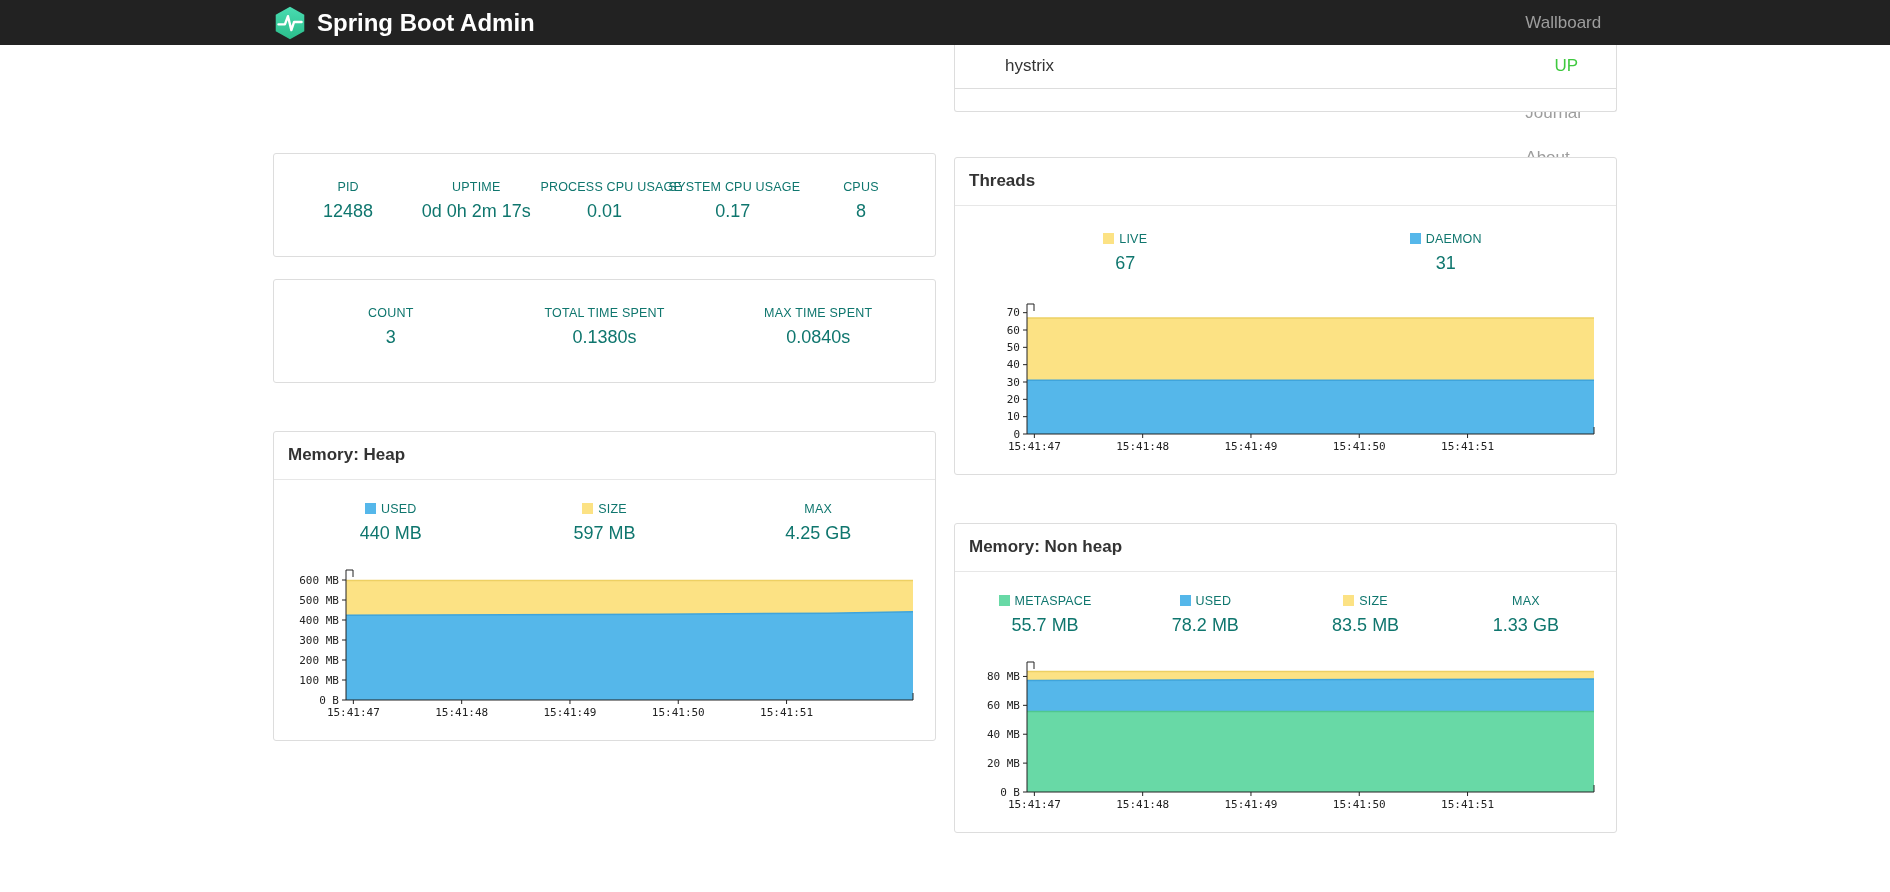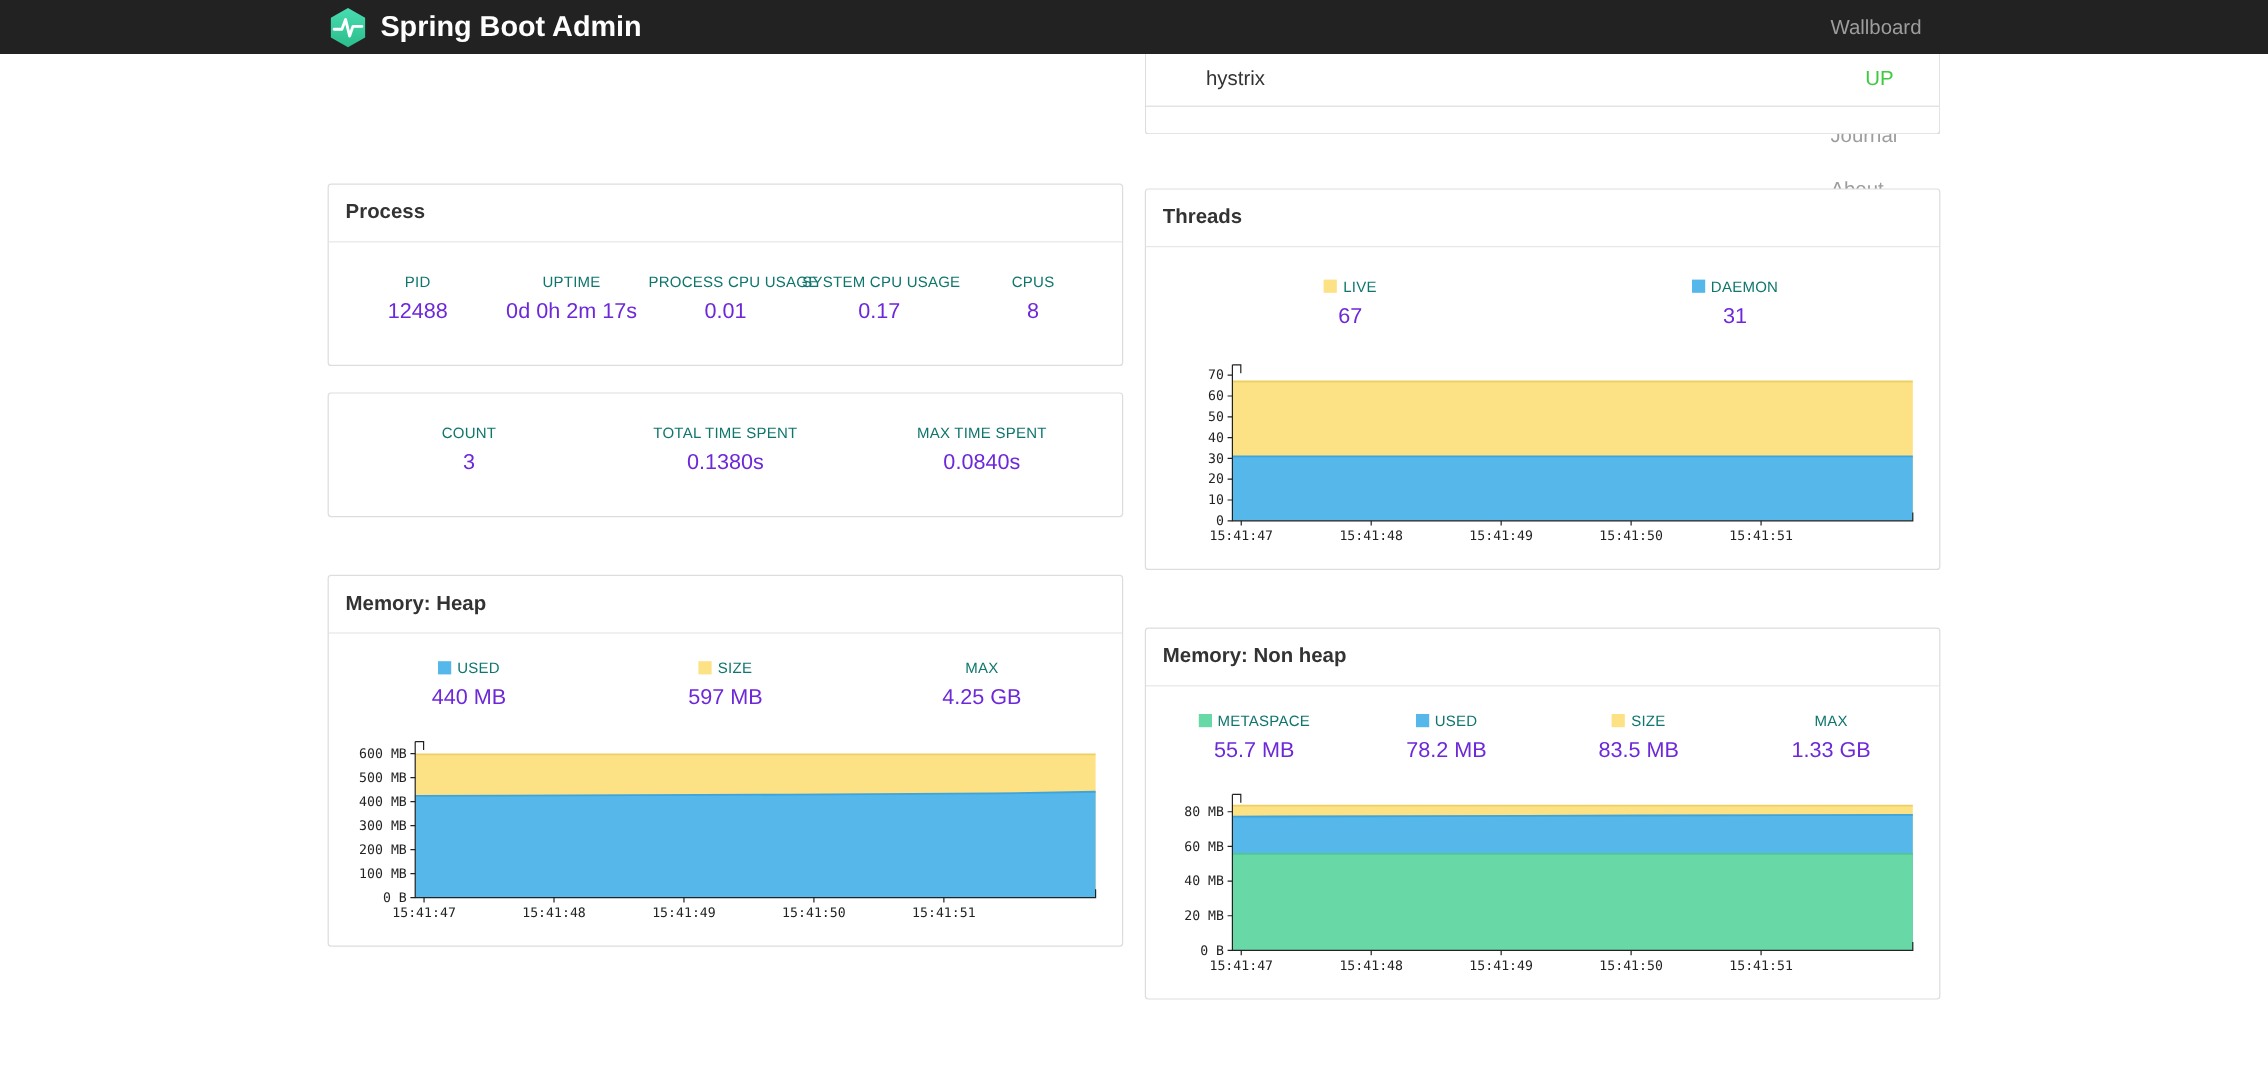--- a/index.html
+++ b/index.html
@@ -79,21 +79,21 @@
   .stats { display:flex; padding:26px 10px 34px; }
   .stats.legend { padding:26px 10px 18px; }
   .stats.legend-mem { padding:22px 10px 14px; }
   .stat { flex:1; text-align:center; min-width:0; }
   .stat-label {
     font-size:12.5px;
     color:#0f766e;
     letter-spacing:.2px;
     white-space:nowrap;
   }
-  .stat-value { font-size:18px; margin-top:7px; color:#6d28d9; }
+  .stat-value { font-size:18px; margin-top:7px; color:#0f766e; }
   .sq {
     display:inline-block;
     width:11px; height:11px;
     margin-right:5px;
     vertical-align:-1px;
   }
   
   .app-panel { border-top:none; border-radius:0 0 3px 3px; }
   .app-row {
     display:flex;
@@ -154,21 +154,20 @@
         </li>
     </ul>
   </div>
 </nav>
 
 <main class="container">
 
   <div class="col">
 
     <section class="panel process-panel">
-      <div class="panel-heading">Process</div>
       <div class="stats">
         <div class="stat">
           <div class="stat-label">PID</div>
           <div class="stat-value">12488</div>
         </div>
         <div class="stat">
           <div class="stat-label">UPTIME</div>
           <div class="stat-value">0d 0h 2m 17s</div>
         </div>
         <div class="stat">

